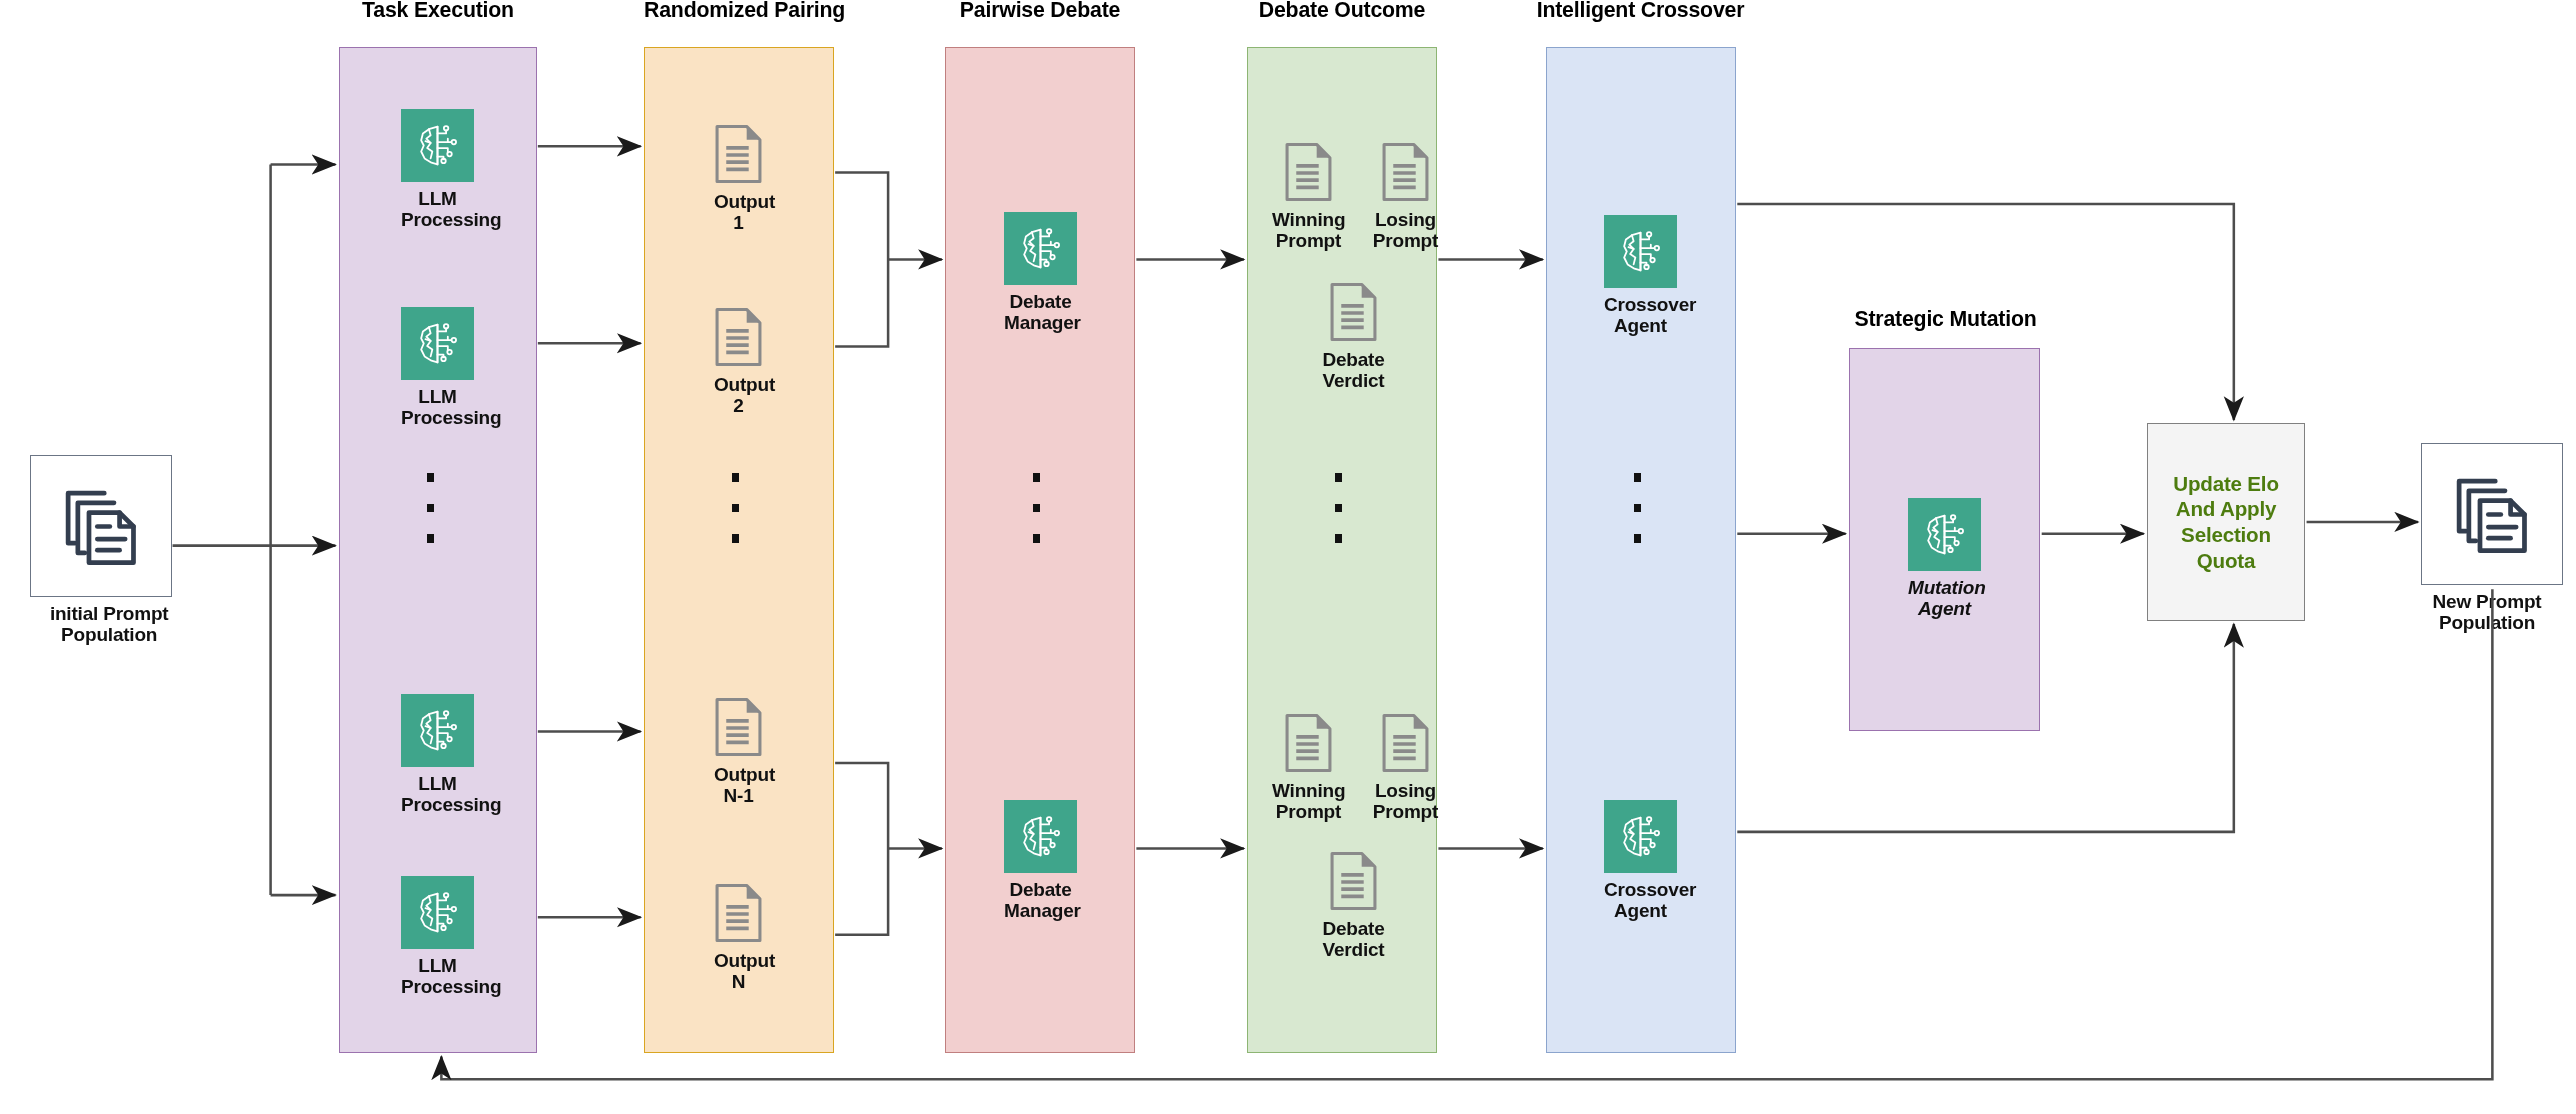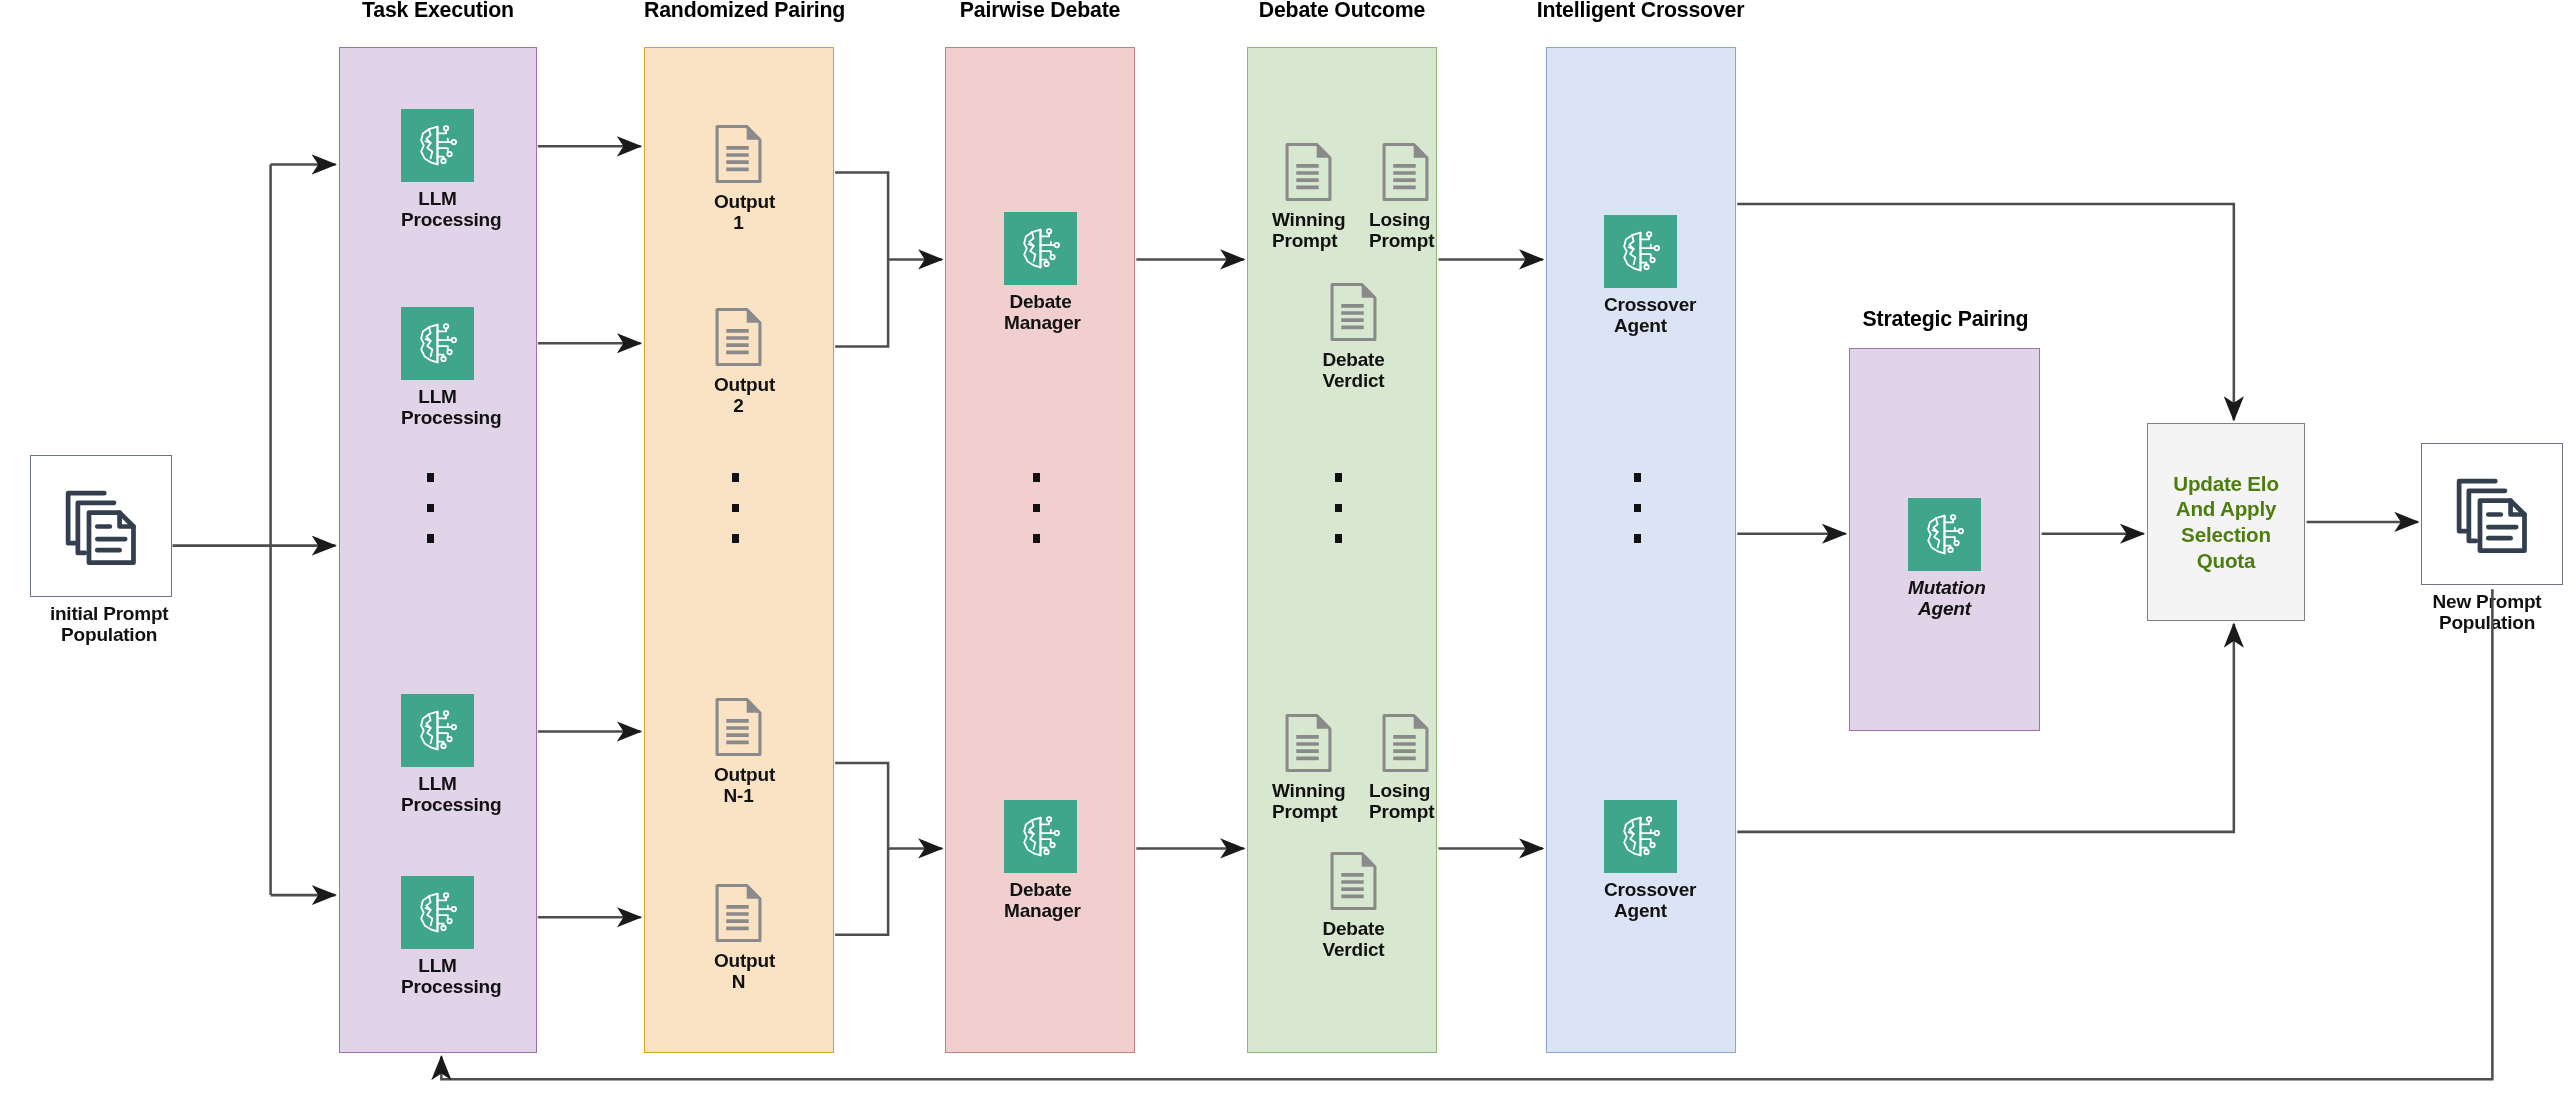--- a/index.html
+++ b/index.html
@@ -33,33 +33,33 @@
            background:#f4f4f4;display:flex;align-items:center;justify-content:center;
            z-index:4;}
   .procbox .txt{font-weight:bold;font-size:20.6px;color:#4d7c0f;line-height:1.24;
                 text-align:center;white-space:pre-line;letter-spacing:-0.2px;}
 
   .dots{position:absolute;z-index:4;display:flex;flex-direction:column;
         align-items:center;gap:22px;}
   .dots i{display:block;width:7.1px;height:8.7px;background:#111;}
 
   .pair{position:absolute;z-index:4;display:flex;gap:24px;align-items:flex-start;}
-  .pair .cell{text-align:left;width:73px;}
+  .pair .cell{text-align:center;width:73px;}
 </style>
 </head>
 <body>
 
 <div id="stage">
 
   <div class="lane-title" style="left:323px;top:-2.4px;width:198px;">Task Execution</div>
   <div class="lane-title" style="left:628px;top:-2.4px;width:190px;">Randomized Pairing</div>
   <div class="lane-title" style="left:929px;top:-2.4px;width:190px;">Pairwise Debate</div>
   <div class="lane-title" style="left:1231px;top:-2.4px;width:190px;">Debate Outcome</div>
   <div class="lane-title" style="left:1506px;top:-2.4px;width:237px;">Intelligent Crossover</div>
-  <div class="lane-title" style="left:1819px;top:307px;width:221px;">Strategic Pairing</div>
+  <div class="lane-title" style="left:1819px;top:307px;width:221px;">Strategic Mutation</div>
 
   <div class="lane" id="lane-task" style="left:323px;top:47px;width:198px;height:1006px;
        background:#e2d4e8;border-color:#9b72ae;"></div>
 
   <div class="lane" id="lane-pair" style="left:628px;top:47px;width:190px;height:1006px;
        background:#fae3c4;border-color:#d9a521;"></div>
 
   <div class="lane" id="lane-debate" style="left:929px;top:47px;width:190px;height:1006px;
        background:#f2cfcf;border-color:#c07f7f;"></div>
 

